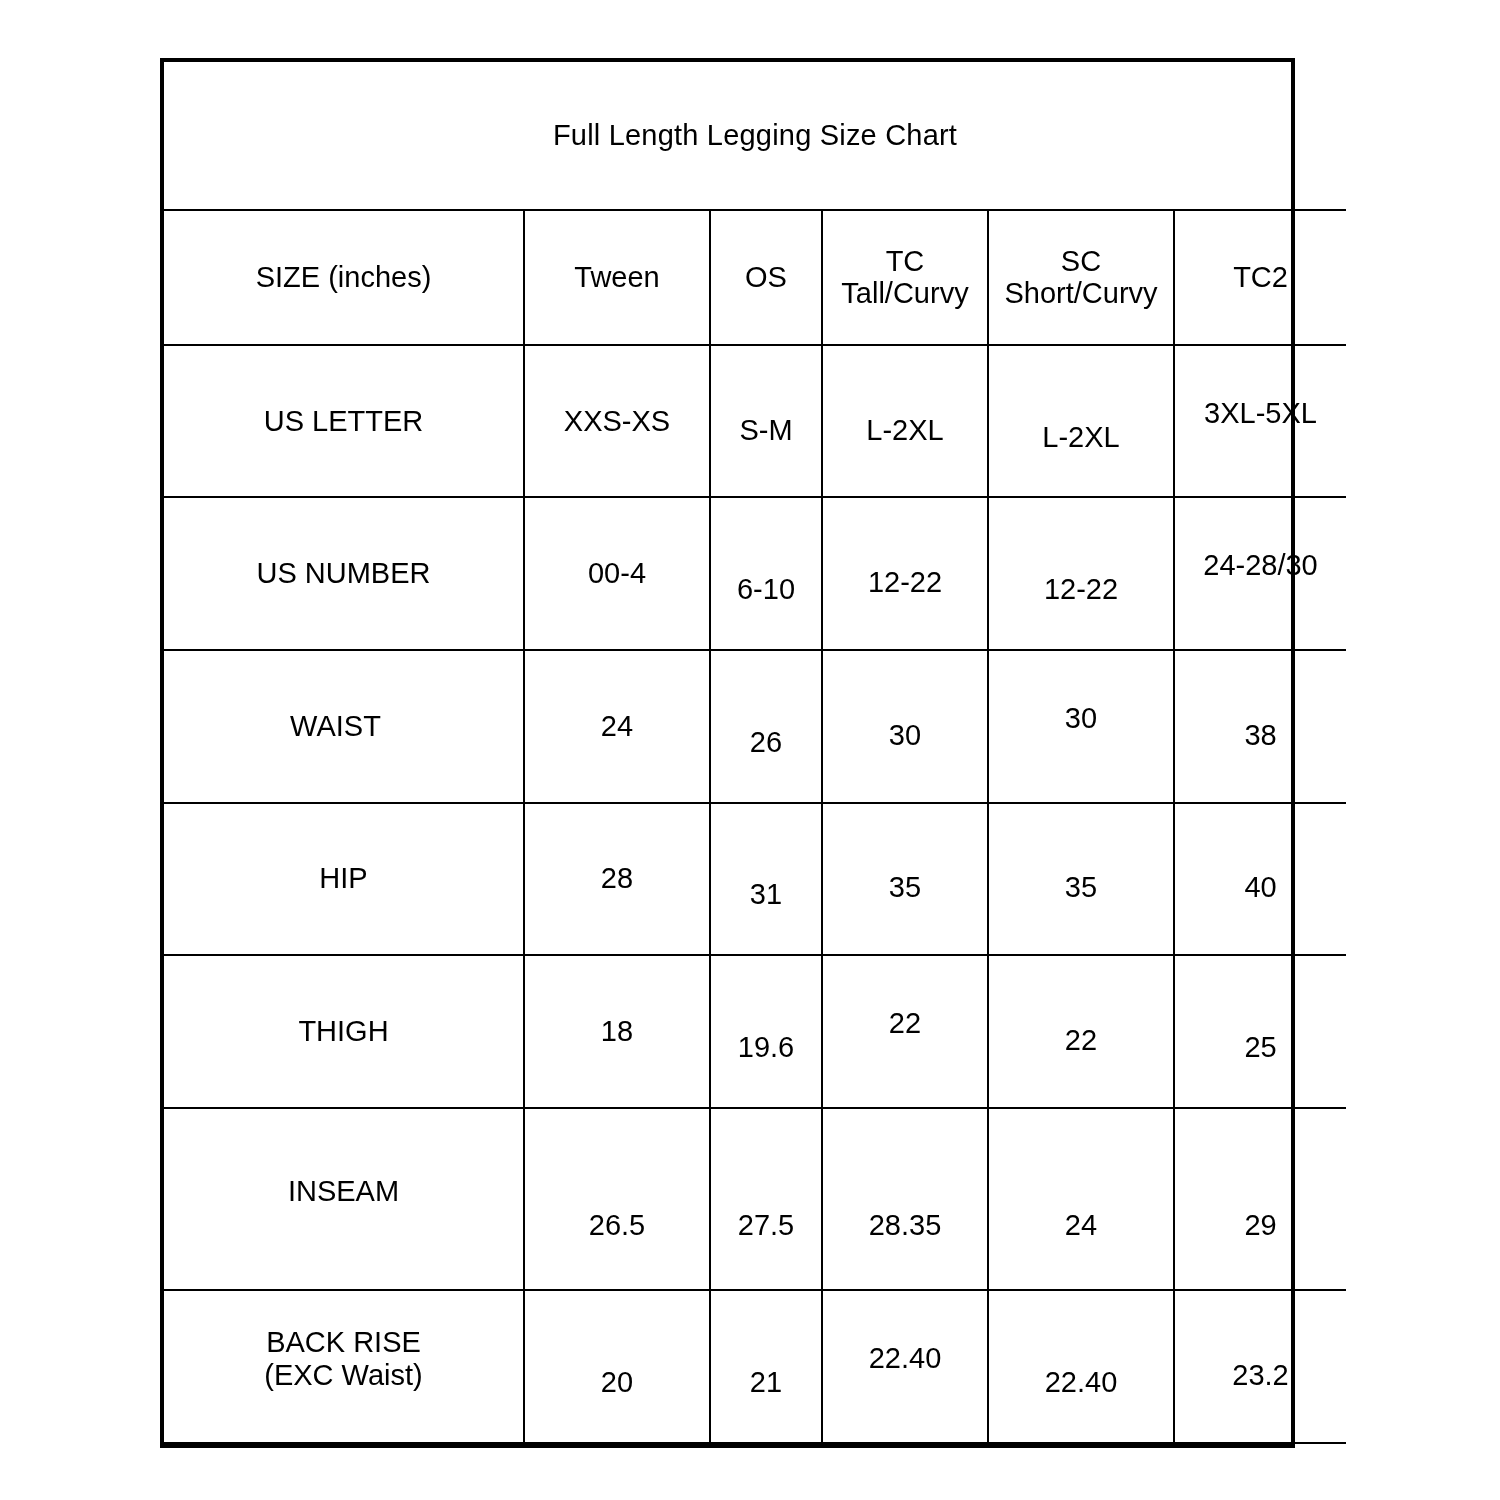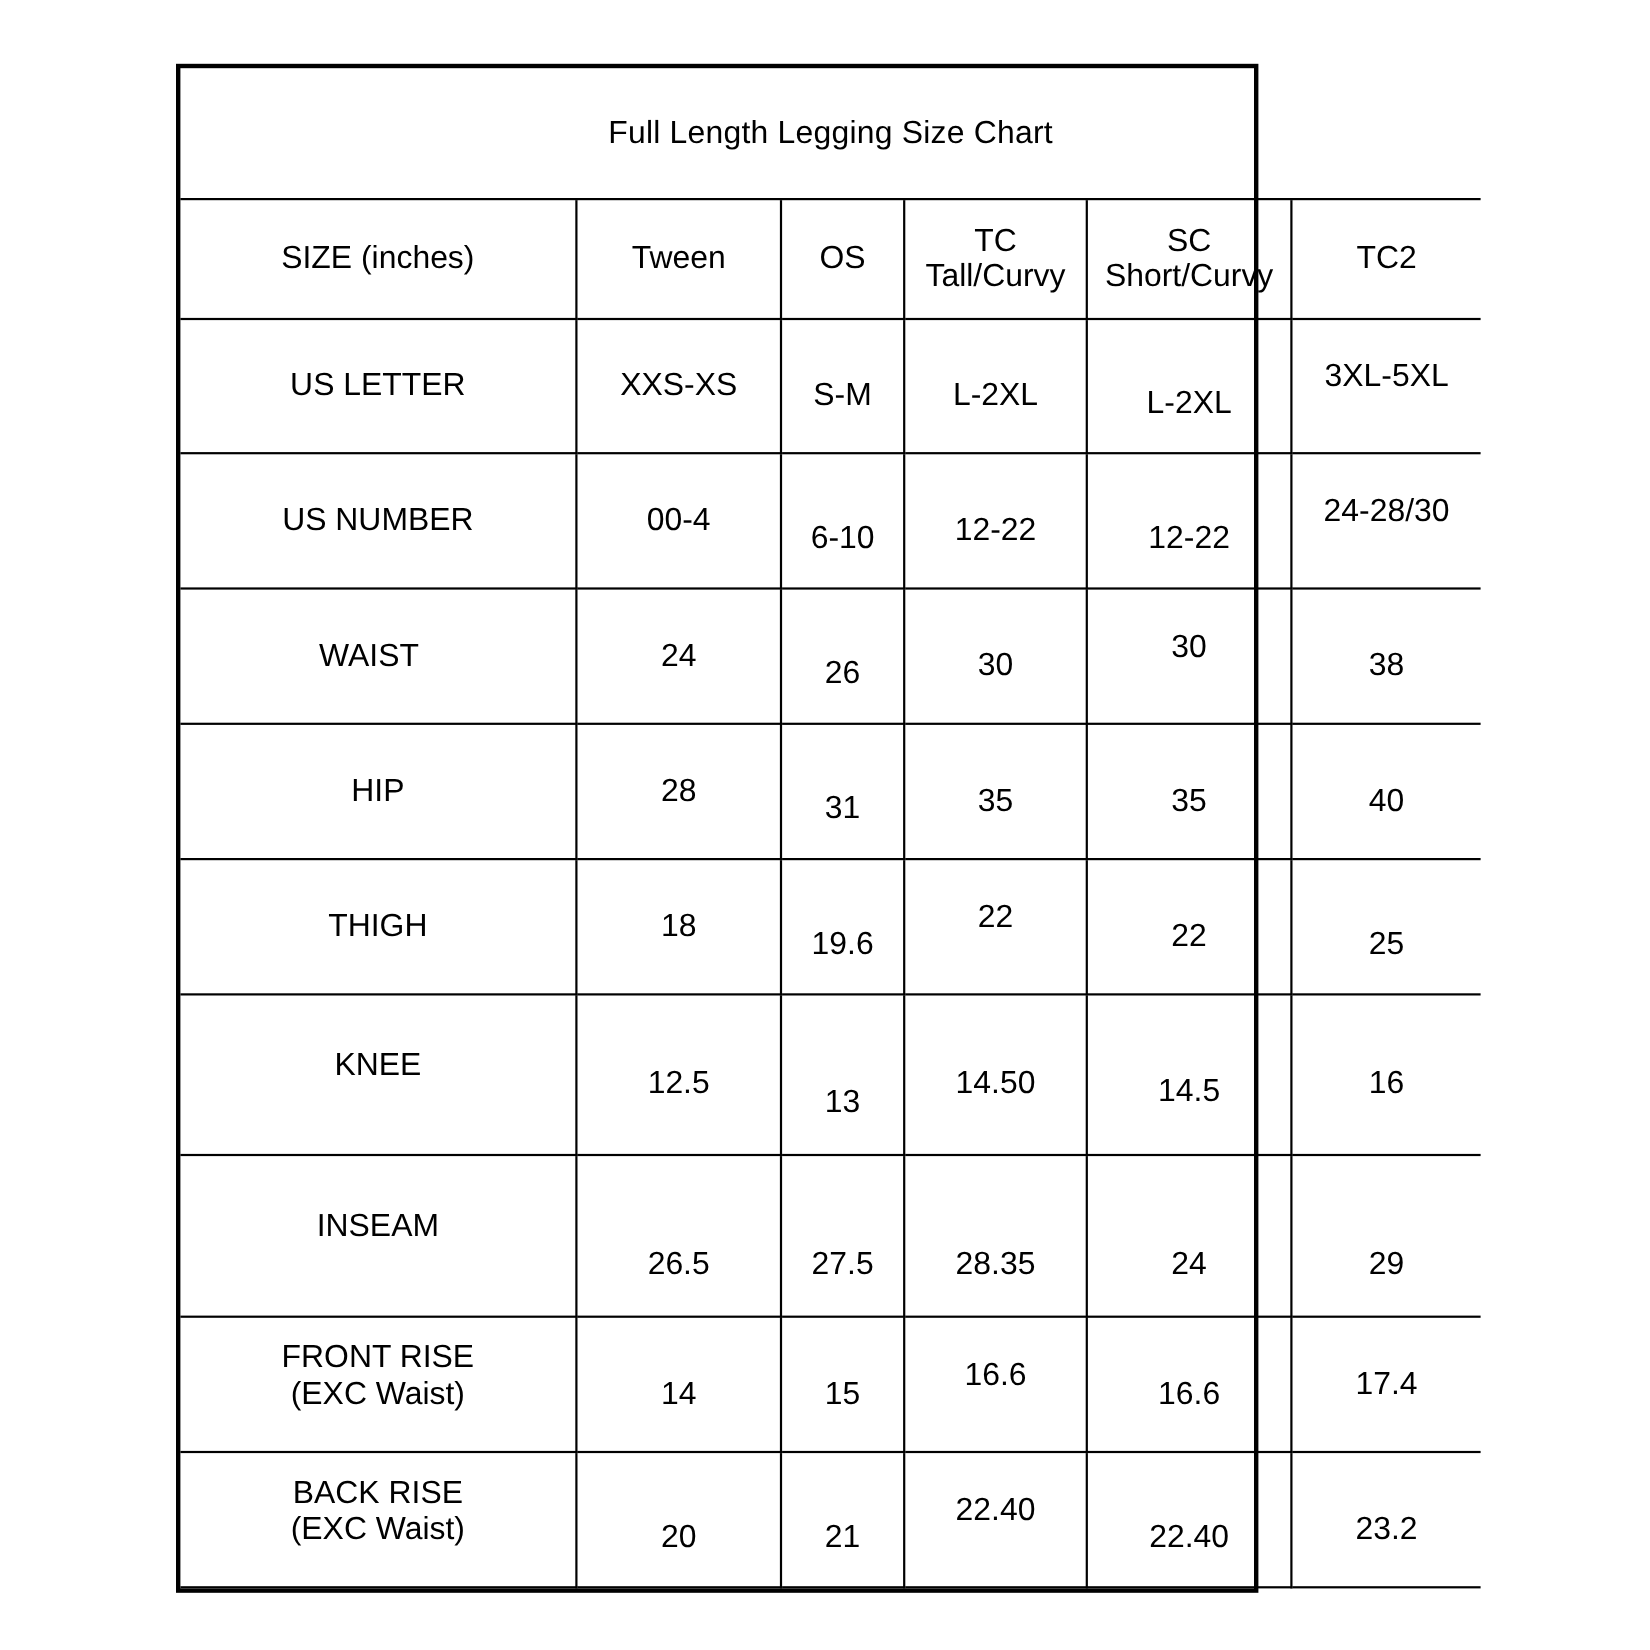--- a/index.html
+++ b/index.html
@@ -12,21 +12,21 @@
     height: 1500px;
     font-family: "Liberation Sans", sans-serif;
     color: #000000;
     position: relative;
     overflow: hidden;
   }
   #chart-frame {
     position: absolute;
     left: 160px;
     top: 58px;
-    width: 984px;
+    width: 1135px;
     height: 1390px;
     border: 4px solid #000000;
     box-sizing: border-box;
     background: #ffffff;
   }
   table.size-chart {
     width: 100%;
     height: 100%;
     border-collapse: collapse;
     table-layout: fixed;
@@ -144,51 +144,32 @@
 
       <tr class="row-tall">
         <td class="label-col">THIGH</td>
         <td>18</td>
         <td class="nudge-down-md">19.6</td>
         <td class="nudge-up-sm">22</td>
         <td class="nudge-down-sm">22</td>
         <td class="last-col nudge-down-md">25</td>
       </tr>
 
-      <tr class="row-xtall">
-        <td class="label-col nudge-up-sm">KNEE</td>
-        <td class="nudge-down-sm">12.5</td>
-        <td class="nudge-down-lg">13</td>
-        <td class="nudge-down-sm">14.50</td>
-        <td class="nudge-down-md">14.5</td>
-        <td class="last-col nudge-down-sm">16</td>
-      </tr>
 
 
       <tr class="row-xtall">
         <td class="label-col nudge-up-sm">INSEAM</td>
         <td class="nudge-down-lg">26.5</td>
         <td class="nudge-down-lg">27.5</td>
         <td class="nudge-down-lg">28.35</td>
         <td class="nudge-down-lg">24</td>
         <td class="last-col nudge-down-lg">29</td>
       </tr>
 
 
-      <tr class="row-tall">
-        <td class="label-col two-line nudge-up-sm">
-          <div>FRONT RISE</div>
-          <div>(EXC Waist)</div>
-        </td>
-        <td class="nudge-down-sm">14</td>
-        <td class="nudge-down-sm">15</td>
-        <td class="nudge-up-sm">16.6</td>
-        <td class="nudge-down-sm">16.6</td>
-        <td class="last-col">17.4</td>
-      </tr>
 
       <tr class="row-tall">
         <td class="label-col two-line nudge-up-sm">
           <div>BACK RISE</div>
           <div>(EXC Waist)</div>
         </td>
         <td class="nudge-down-md">20</td>
         <td class="nudge-down-md">21</td>
         <td class="nudge-up-sm">22.40</td>
         <td class="nudge-down-md">22.40</td>

